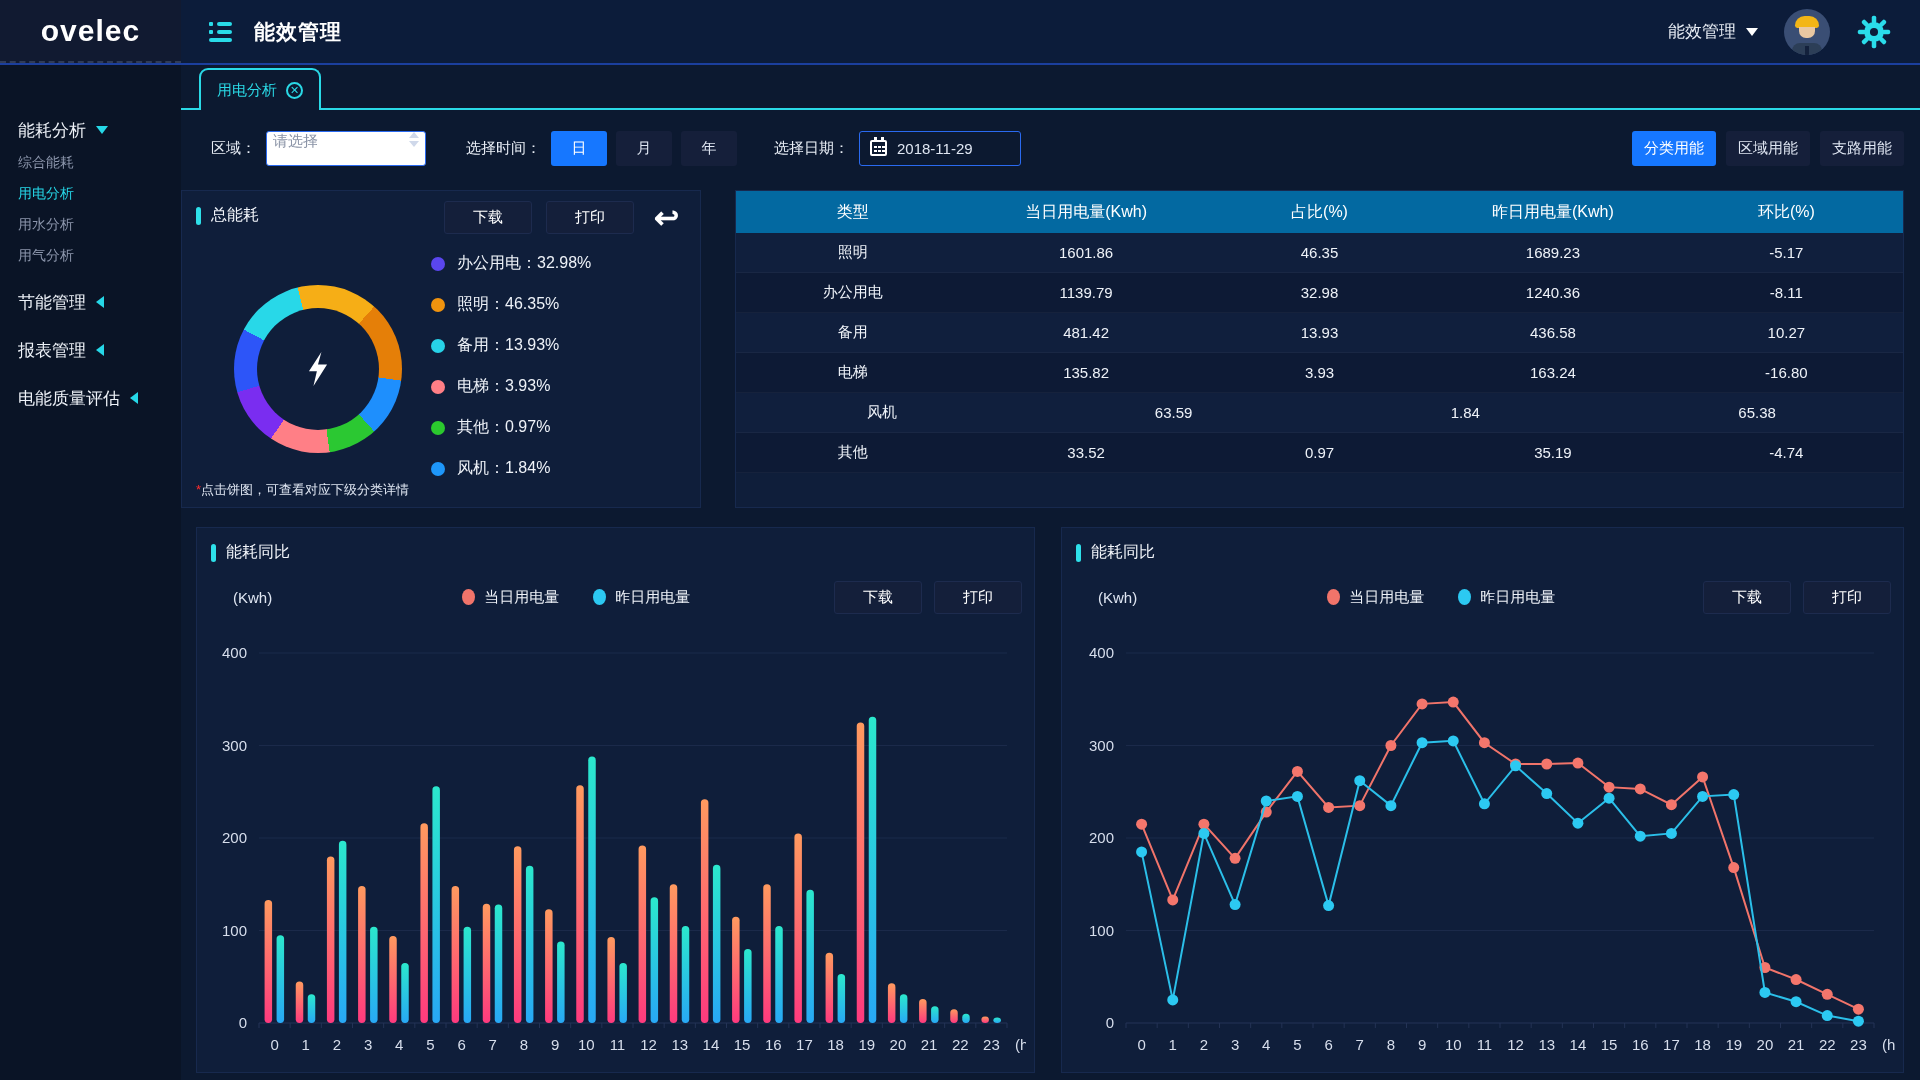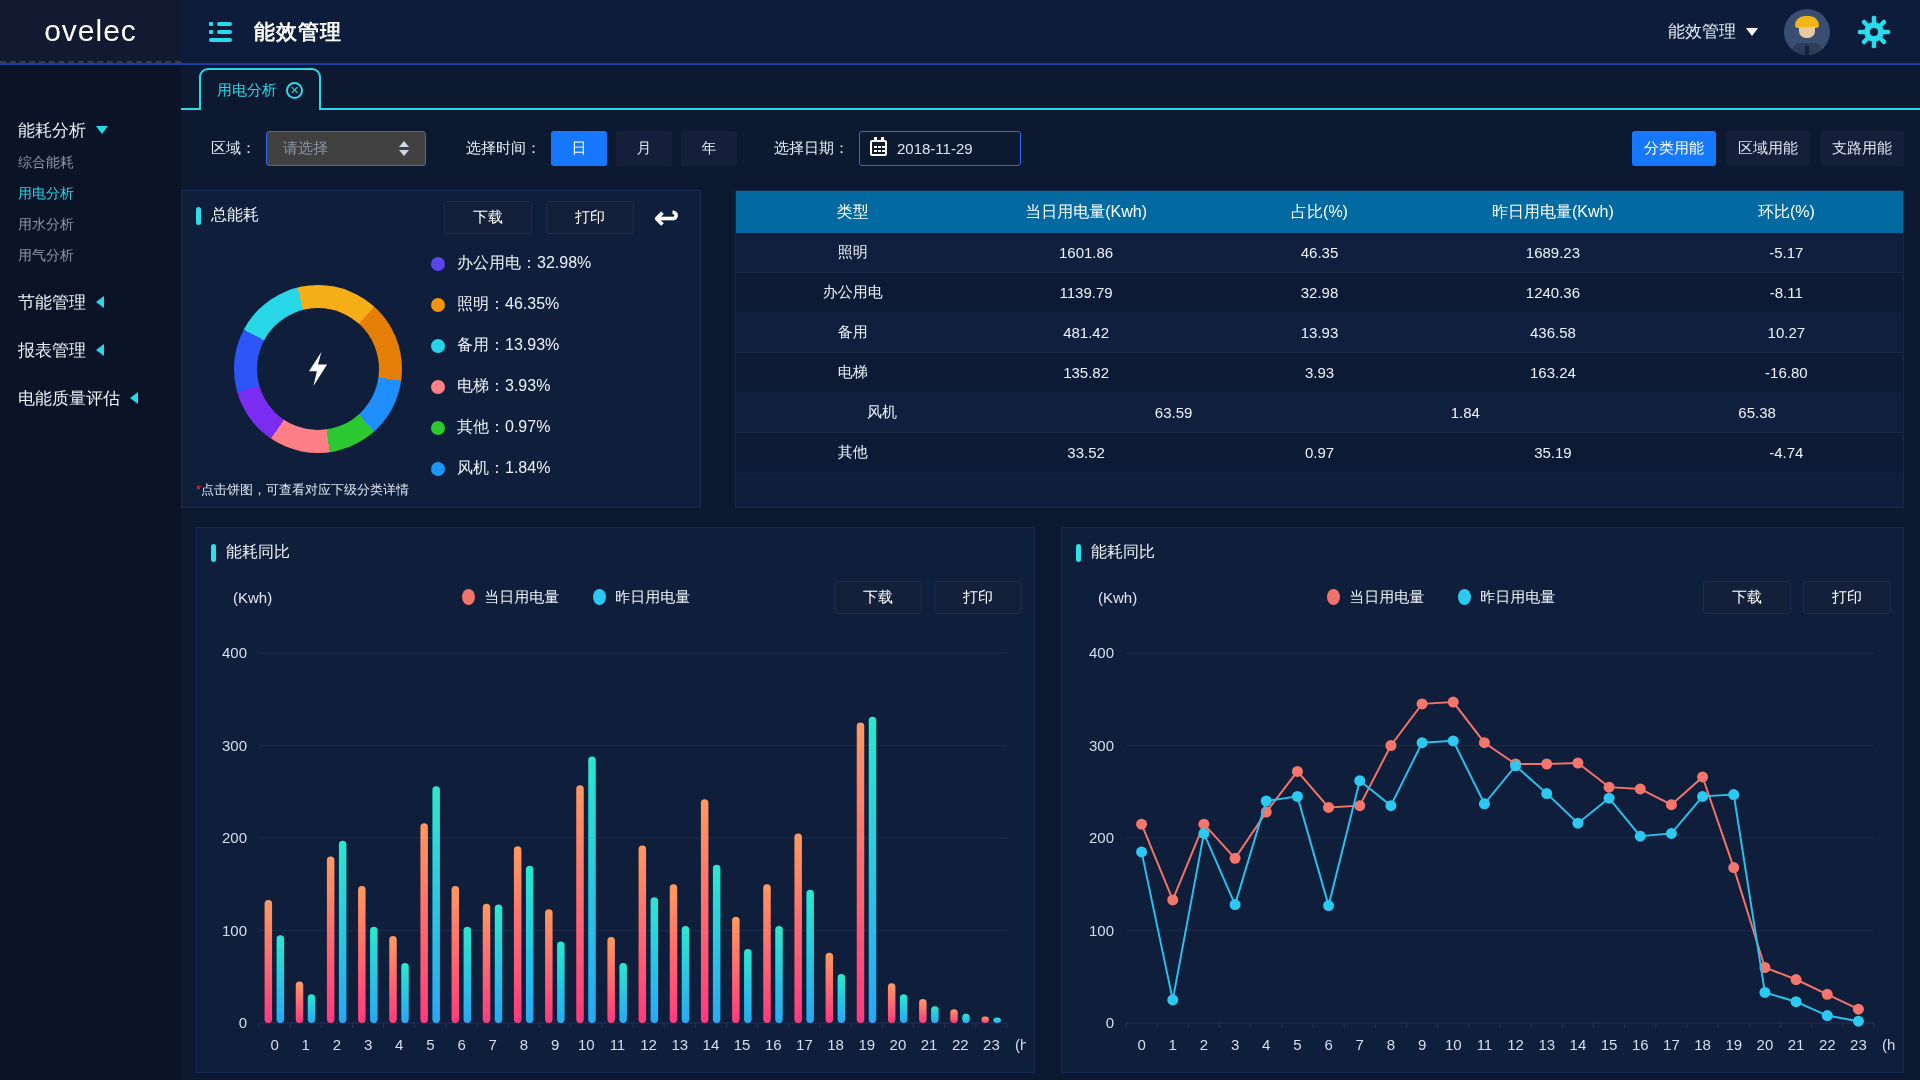--- a/index.html
+++ b/index.html
@@ -5,21 +5,21 @@
   * { margin:0; padding:0; box-sizing:border-box; }
   html,body { background:#060d1d; }
   .app { position:relative; width:1920px; height:1080px; overflow:hidden;
          font-family:"Liberation Sans", sans-serif; color:#e8edf5; background:#0c1930; }
 
   
   .topbar { position:absolute; top:0; left:0; right:0; height:65px; display:flex;
             background:#0c1c3a; border-bottom:2px solid #1b3f9e; }
   .logo-zone { width:181px; height:100%; background:#111a31; display:flex; align-items:center;
                justify-content:center; border-bottom:2px dashed rgba(130,150,190,.28); }
-  .logo { font-size:30px; font-weight:normal; letter-spacing:1px; color:#ffffff; }
+  .logo { font-size:30px; font-weight:bold; letter-spacing:1px; color:#ffffff; }
   .topbar-main { flex:1; display:flex; align-items:center; padding:0 28px; gap:22px; }
   .menu-icon { display:flex; flex-direction:column; gap:4px; cursor:pointer; }
   .mrow { display:flex; align-items:center; gap:4px; }
   .mdot { width:4px; height:4px; background:#29dbe8; border-radius:1px; }
   .mbar { width:15px; height:4px; background:#29dbe8; border-radius:2px; }
   .mbar.long { width:23px; }
   .page-title { font-size:21px; font-weight:bold; color:#ffffff; letter-spacing:1px; }
   .topbar-right { margin-left:auto; display:flex; align-items:center; gap:26px; }
   .user-menu { display:flex; align-items:center; gap:10px; font-size:17px; cursor:pointer; }
   .caret-down { width:0; height:0; border-left:6px solid transparent; border-right:6px solid transparent;
@@ -52,22 +52,22 @@
   .tab { position:absolute; left:18px; bottom:-2px; height:42px; display:flex; align-items:center; gap:9px;
          padding:0 16px; border:2px solid #2ad9e6; border-bottom:none; border-radius:9px 9px 0 0;
          background:#0c1930; color:#2ad9e6; font-size:15px; cursor:pointer; }
   .close-circ { width:17px; height:17px; border:2px solid #2ad9e6; border-radius:50%; display:flex;
                 align-items:center; justify-content:center; font-size:11px; line-height:1; color:#2ad9e6; }
 
   
   .filterbar { position:absolute; top:64px; left:0; right:0; height:38px; display:flex; align-items:center;
                padding-left:30px; font-size:15px; }
   .flabel { color:#e8edf5; margin-right:10px; white-space:nowrap; }
-  .select { width:160px; height:35px; border:1px solid #2a6af0; border-radius:3px; background:#404040;
-            display:flex; align-items:center; padding:0 16px; color:#8a93a6; cursor:pointer; }
+  .select { width:160px; height:35px; border:1px solid #2a6af0; border-radius:3px; background:#ffffff;
+            display:flex; padding:0 6px; color:#8a93a6; cursor:pointer; }
   .select .ph { flex:1; }
   .sel-arrows { display:flex; flex-direction:column; gap:3px; }
   .tri-up-s { width:0; height:0; border-left:5px solid transparent; border-right:5px solid transparent;
               border-bottom:6px solid #cfd8ea; }
   .tri-down-s { width:0; height:0; border-left:5px solid transparent; border-right:5px solid transparent;
                 border-top:6px solid #cfd8ea; }
   .gap40 { width:40px; } .gap28 { width:28px; }
   .tbtn { width:56px; height:35px; border-radius:3px; background:#151f3a; color:#dfe6f2; border:none;
           font-size:15px; margin-right:9px; cursor:pointer; font-family:inherit; }
   .tbtn.active { background:#1677ff; color:#fff; }

